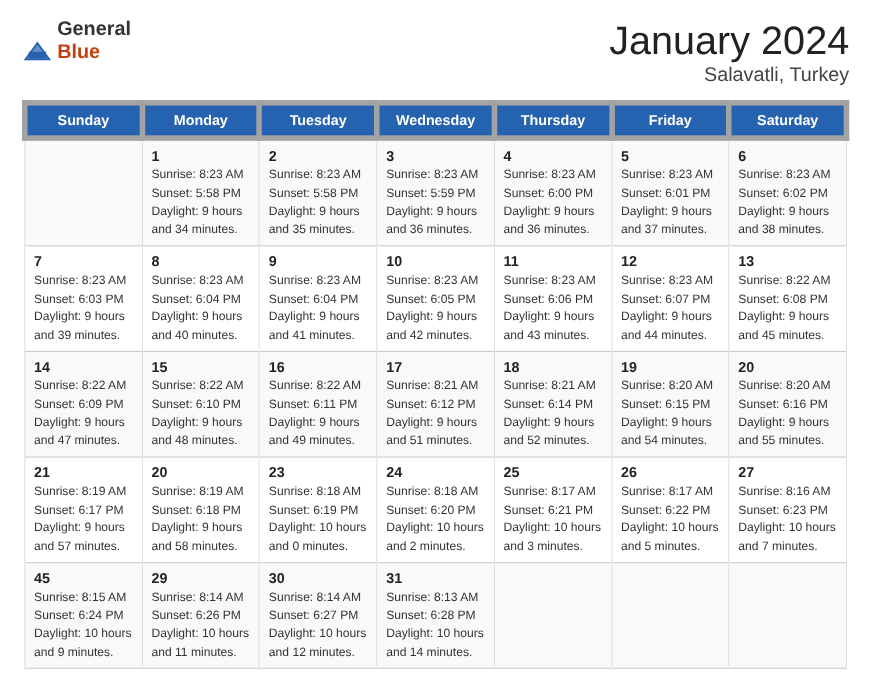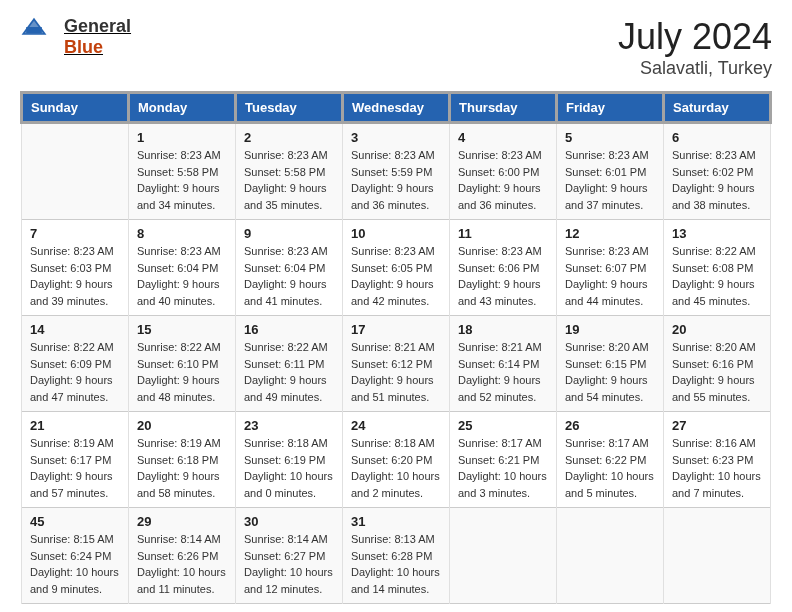--- a/index.html
+++ b/index.html
@@ -11,23 +11,22 @@
       padding: 16px 20px;
     }
     .header {
       display: flex;
       justify-content: space-between;
       align-items: flex-start;
       margin-bottom: 12px;
     }
     .logo {
       display: flex;
-      align-items: flex-start;
-      gap: 16px;
-      text-decoration: underline;
+      align-items: flex-end;
+      gap: 4px;
     }
     .logo-icon {
       width: 28px;
       height: 22px;
     }
     .title-block {
       text-align: right;
     }
     .month-title {
       font-size: 36px;
@@ -41,22 +40,22 @@
     table {
       width: 100%;
       border-collapse: collapse;
     }
     thead tr th {
       background-color: #2563b0;
       color: #fff;
       font-size: 13px;
       font-weight: bold;
       padding: 6px 8px;
-      text-align: left;
-      border: 3px solid #a3a3a3;
+      text-align: center;
+      border: 5px solid #a3a3a3;
     }
     tbody tr {
       border-bottom: 1px solid #ccc;
     }
     tbody tr td {
       vertical-align: top;
       padding: 6px 8px;
       font-size: 11px;
       color: #222;
       border-left: 1px solid #e0e0e0;
@@ -91,21 +90,21 @@
       <polygon points="18,2 34,24 2,24" fill="#2563b0"></polygon>
       <polygon points="18,6 30,22 6,22" fill="#fff" opacity="0.3"></polygon>
       <rect x="8" y="14" width="20" height="8" fill="#2563b0"></rect>
     </svg>
     <div>
       <span style="font-size:18px;font-weight:bold;color:#333;">General</span><br>
       <span style="font-size:18px;font-weight:bold;color:#c2410c;">Blue</span>
     </div>
   </div>
   <div class="title-block">
-    <div class="month-title">July 2024</div>
+    <div class="month-title">January 2024</div>
     <div class="subtitle">Salavatli, Turkey</div>
   </div>
 </div>
 
 <table>
   <thead>
     <tr>
     <th>Sunday</th>
         <th>Monday</th>
         <th>Tuesday</th>

